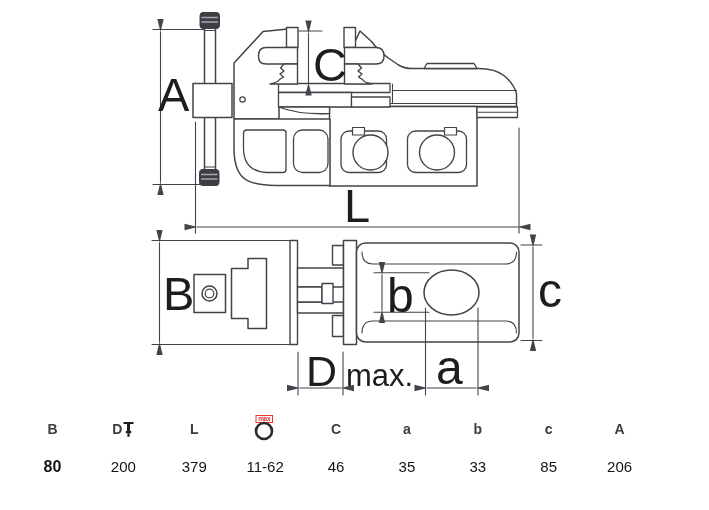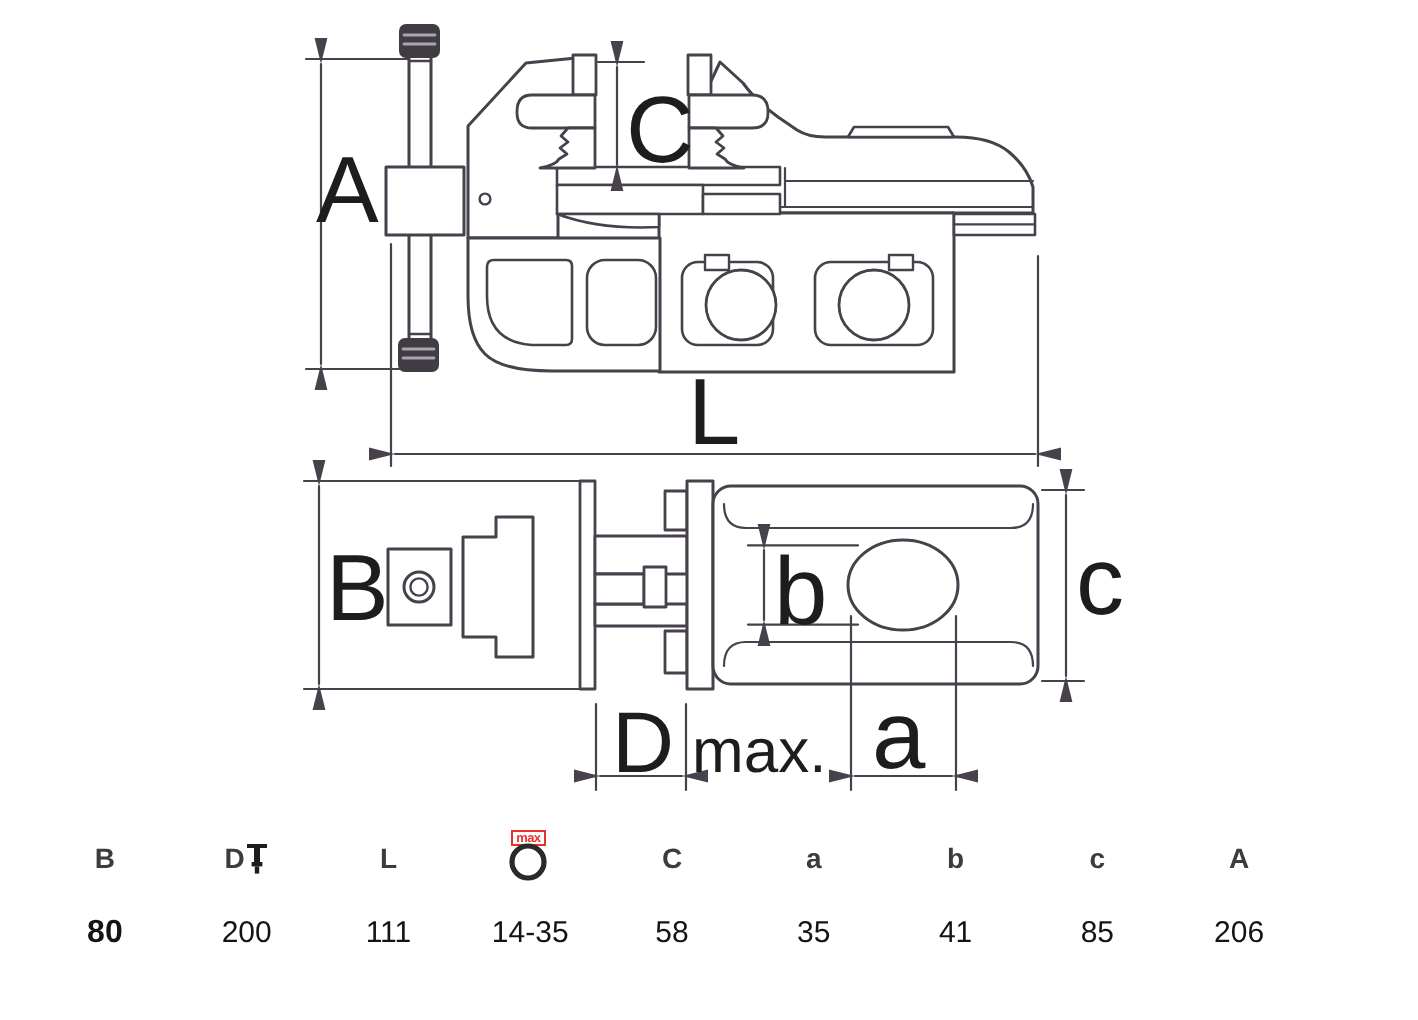--- a/index.html
+++ b/index.html
@@ -193,53 +193,53 @@
           <rect x="4.4" y="12.2" width="2.2" height="3.6" fill="#1d1d1d"></rect>
         </svg>
       </div>
       <div class="spec-value">200</div>
     </div>
 
     <div class="spec-col">
       <div class="spec-header">
         <span>L</span>
       </div>
-      <div class="spec-value">111</div>
+      <div class="spec-value">379</div>
     </div>
 
     <div class="spec-col">
       <div class="spec-header">
         <svg class="hicon" width="22" height="28" viewBox="0 0 22 28">
           <rect x="2" y="0.5" width="16.5" height="7" fill="none" stroke="#e63229" stroke-width="1"></rect>
           <text x="10.2" y="6" font-size="6.5" font-weight="bold" fill="#e63229" text-anchor="middle" letter-spacing="-0.3">max</text>
           <circle cx="10" cy="16" r="8" fill="none" stroke="#2a2a2a" stroke-width="2.6"></circle>
         </svg>
       </div>
-      <div class="spec-value">14-35</div>
+      <div class="spec-value">11-62</div>
     </div>
 
     <div class="spec-col">
       <div class="spec-header">
         <span>C</span>
       </div>
-      <div class="spec-value">58</div>
+      <div class="spec-value">46</div>
     </div>
 
     <div class="spec-col">
       <div class="spec-header">
         <span>a</span>
       </div>
       <div class="spec-value">35</div>
     </div>
 
     <div class="spec-col">
       <div class="spec-header">
         <span>b</span>
       </div>
-      <div class="spec-value">41</div>
+      <div class="spec-value">33</div>
     </div>
 
     <div class="spec-col">
       <div class="spec-header">
         <span>c</span>
       </div>
       <div class="spec-value">85</div>
     </div>
 
     <div class="spec-col">

